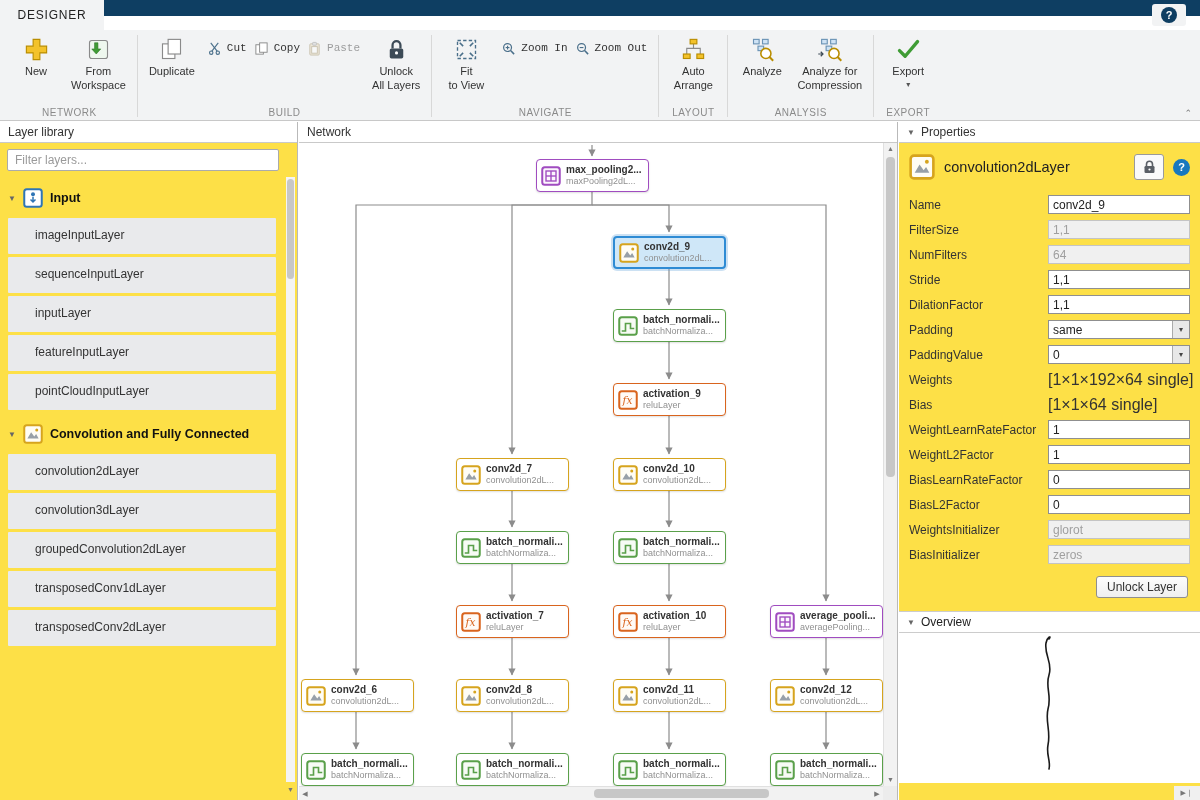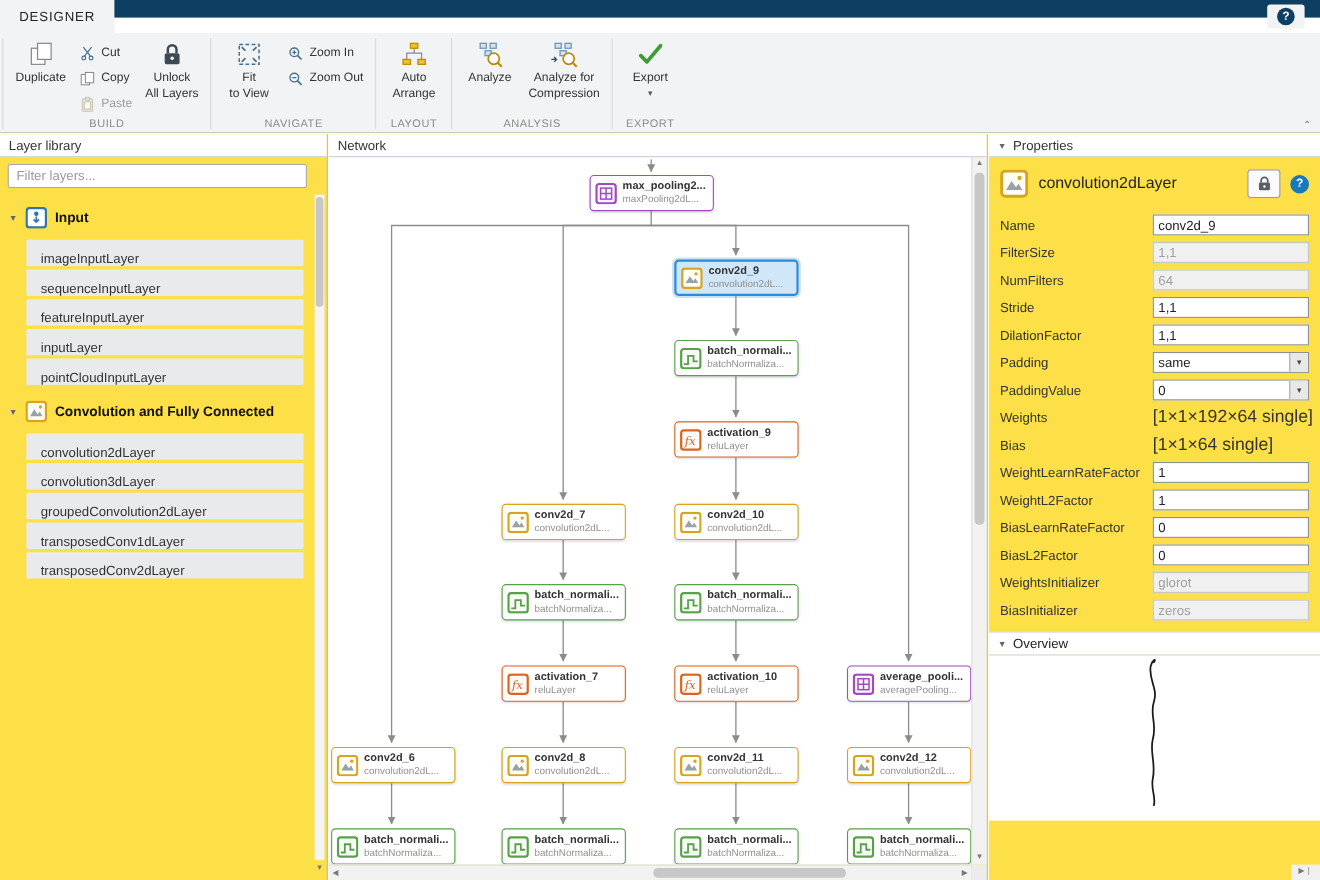--- a/index.html
+++ b/index.html
@@ -19,21 +19,21 @@
        border-bottom:1px solid #c8c8c8;display:flex;align-items:stretch;padding-left:2px;box-sizing:border-box;}
   .rgroup{position:relative;display:flex;flex-direction:column;padding:2px 5px 15px;}
   .rrow{display:flex;align-items:flex-start;flex:1;}
   .rname{position:absolute;bottom:2px;left:0;right:0;text-align:center;font-size:10px;color:#8a8a8a;letter-spacing:.5px;}
   .rsep{width:1px;background:#d8d8d8;margin:5px 0 3px;}
   .bbtn{display:flex;flex-direction:column;align-items:center;padding:4px 6px 0;min-width:46px;cursor:default;}
   .bicon{width:27px;height:27px;margin-bottom:2px;}
   .bicon svg{width:100%;height:100%;display:block;}
   .blabel{font-size:11px;color:#333;text-align:center;line-height:1.25;}
   .ddarrow{font-size:8px;color:#555;margin-top:1px;}
-  .smallcol{display:flex;flex-direction:column;gap:7px;padding:8px 6px 0;}
+  .smallcol{display:flex;flex-direction:row;gap:7px;padding:8px 6px 0;font-family:Liberation Mono, monospace;}
   .sbtn{display:flex;align-items:center;gap:5px;font-size:11px;color:#333;height:16px;white-space:nowrap;}
   .sicon{width:15px;height:15px;}
   .sicon svg{width:100%;height:100%;display:block;}
   .disabled{opacity:.45;}
   .ribbon-collapse{position:absolute;right:8px;top:108px;font-size:9px;color:#777;}
   
   .panel{position:absolute;top:122px;bottom:0;background:#fde047;box-sizing:border-box;}
   .panel-header{height:21px;border-bottom:1px solid #c9c9c9;display:flex;align-items:center;
        gap:6px;padding-left:8px;font-size:12px;color:#333;background:#fff;box-sizing:border-box;}
   .panel-body{position:absolute;top:21px;left:0;right:0;bottom:0;}
@@ -42,22 +42,22 @@
   #panel-center{left:299px;width:599px;border-right:1px solid #b9b9b9;}
   #panel-right{left:899px;width:301px;}
   
   .search{position:absolute;left:7px;top:6px;width:272px;height:22px;border:1px solid #ababab;
        border-radius:2px;font-family:"Liberation Sans",sans-serif;font-size:12px;padding:0 7px;box-sizing:border-box;color:#333;}
   .search::placeholder{color:#9a9a9a;}
   .liblist{position:absolute;left:0;top:34px;right:13px;bottom:0;overflow:hidden;}
   .lsec{display:flex;align-items:center;gap:7px;padding:11px 8px 7px;font-weight:bold;font-size:12.5px;color:#111;}
   .licon{width:20px;height:20px;}
   .licon svg{width:100%;height:100%;display:block;}
-  .litem{margin:3px 8px 3px 24px;height:24px;line-height:34px;background:#e9eaec;color:#333;
-       font-size:12px;padding-left:13px;border-radius:1px;cursor:default;}
+  .litem{margin:3px 8px 3px 8px;height:36px;line-height:34px;background:#e9eaec;color:#333;
+       font-size:12px;padding-left:27px;border-radius:1px;cursor:default;}
   .lscroll{position:absolute;right:2px;top:34px;bottom:18px;width:9px;background:#f4f4f4;}
   .lthumb{position:absolute;top:2px;left:1px;width:7px;height:100px;background:#c7c7c7;border-radius:4px;}
   .lscroll-arrow{position:absolute;right:2px;bottom:4px;width:9px;height:12px;font-size:7px;
        color:#777;text-align:center;line-height:12px;}
   
   .canvas{position:absolute;left:0;top:0;right:14px;bottom:14px;overflow:hidden;background:#fff;}
   #edges{position:absolute;left:0;top:0;}
   .node{position:absolute;width:113px;height:33px;background:#fff;border:1px solid #999;
        border-radius:4px;display:flex;align-items:center;padding:2px 4px;box-sizing:border-box;
        box-shadow:0 1px 2px rgba(0,0,0,.13);cursor:default;}
@@ -112,20 +112,47 @@
 <div id="app">
 
   <div class="titlebar">
     <div class="designer-tab">DESIGNER</div>
     <div class="help-pill">
       <span class="help-circle">?</span>
     </div>
   </div>
 
   <div class="ribbon" id="ribbon">
+      <div class="rgroup">
+        <div class="rrow">
+          <div class="bbtn">
+            <span class="bicon">
+              <svg viewBox="0 0 24 24">
+                <path d="M9 3h6v6h6v6h-6v6H9v-6H3V9h6z" fill="#f3c22a" stroke="#b98d00"></path>
+              </svg>
+            </span>
+            <span class="blabel">
+              <div>New</div>
+            </span>
+          </div>
+          <div class="bbtn">
+            <span class="bicon">
+              <svg viewBox="0 0 24 24">
+                <rect x="4" y="4" width="16" height="16" rx="2" fill="#eef7ee" stroke="#8a8a8a"></rect>
+                <path d="M8.5 6v5.5H6L10 16l4-4.5h-2.5V6z" fill="#3f9c35" stroke="#2d7326" stroke-width=".5"></path>
+              </svg>
+            </span>
+            <span class="blabel">
+              <div>From</div>
+              <div>Workspace</div>
+            </span>
+          </div>
+        </div>
+        <div class="rname">NETWORK</div>
+      </div>
       <div class="rsep"></div>
       <div class="rgroup">
         <div class="rrow">
           <div class="bbtn">
             <span class="bicon">
               <svg viewBox="0 0 24 24">
                 <rect x="4" y="7" width="11" height="13" fill="#fff" stroke="#8a8a8a"></rect>
                 <rect x="9" y="3" width="11" height="13" fill="#fff" stroke="#8a8a8a"></rect>
               </svg>
             </span>
@@ -311,22 +338,22 @@
               <svg viewBox="0 0 16 16">
                 <rect x="1" y="1" width="14" height="14" rx="2" fill="#fff" stroke="#2e75b6" stroke-width="1.6"></rect>
                 <circle cx="8" cy="5" r="1.6" fill="#2e75b6"></circle>
                 <path d="M8 7v4M6 9.2L8 11.2l2-2" stroke="#2e75b6" stroke-width="1.2" fill="none"></path>
               </svg>
             </span>
             <span>Input</span>
           </div>
           <div class="litem">imageInputLayer</div>
           <div class="litem">sequenceInputLayer</div>
+          <div class="litem">inputLayer</div>
           <div class="litem">featureInputLayer</div>
-          <div class="litem">inputLayer</div>
           <div class="litem">pointCloudInputLayer</div>
           <div class="lsec">
             <span class="chev">▼</span>
             <span class="licon">
               <svg viewBox="0 0 16 16">
                 <rect x="1" y="1" width="14" height="14" rx="2" fill="#fffdf5" stroke="#d6a41e" stroke-width="1.6"></rect>
                 <path d="M3.5 11.5L6.5 6.5 9 10l1.5-2 2 3.5z" fill="#98a0a8"></path>
                 <circle cx="11" cy="4.8" r="1.2" fill="#d6a41e"></circle>
               </svg>
             </span>
@@ -716,20 +743,23 @@
           </div>
           <div class="prow">
             <div class="plabel">WeightsInitializer</div>
             <input class="pinput pdisabled" disabled="" value="glorot" style="">
           </div>
           <div class="prow">
             <div class="plabel">BiasInitializer</div>
             <input class="pinput pdisabled" disabled="" value="zeros" style="">
           </div>
         </div>
+      <div class="unlockrow">
+        <button class="unlockbtn">Unlock Layer</button>
+      </div>
       <div class="ovhead">
         <span class="chev">▼</span>
         <span>Overview</span>
       </div>
       <div class="ovbody">
         <svg width="300" height="150" viewBox="0 0 300 150">
           <path d="M150 6 C153 2 148 4 147 10 C145 22 154 30 150 42 C146 54 153 62 149 76 C146 88 152 98 149 112 C147 122 152 128 150 136" fill="none" stroke="#1a1a1a" stroke-width="1.6" stroke-linecap="round"></path>
         </svg>
       </div>
       <div class="rcorner">▶❘</div>

